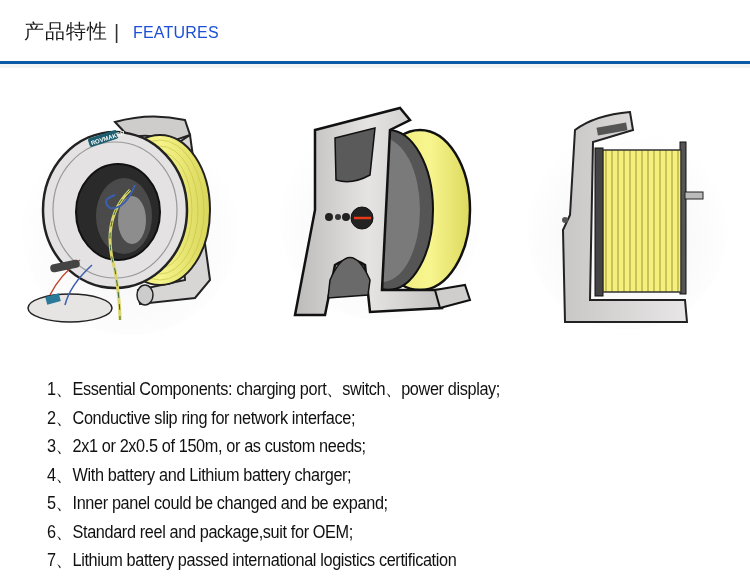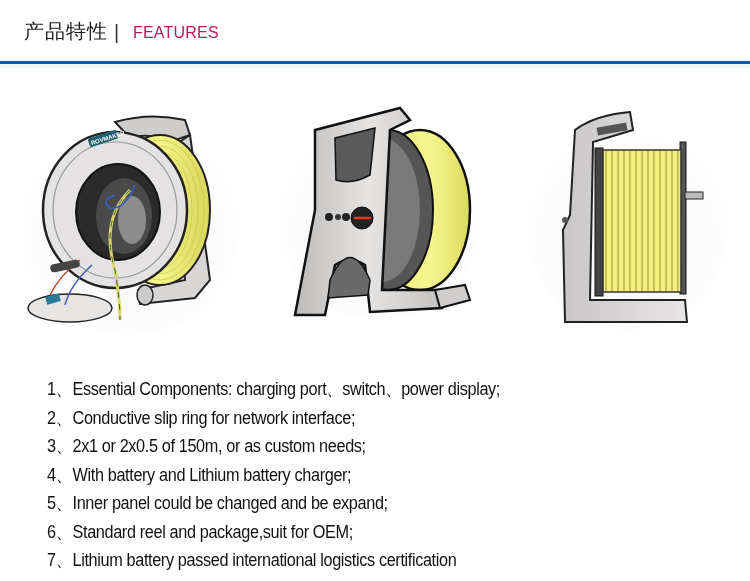--- a/index.html
+++ b/index.html
@@ -37,21 +37,21 @@
       font-size: 20px;
       color: #333;
       line-height: 28px;
     }
     .title-en {
       position: absolute;
       left: 133px;
       top: 22px;
       font-family: "Liberation Sans", sans-serif;
       font-size: 16px;
-      color: #be185d;
+      color: #1d4ed8;
       line-height: 22px;
       letter-spacing: 0.2px;
     }
     .rule {
       position: absolute;
       left: 0; top: 61px;
       width: 750px;
       height: 3px;
       background: #0b5aa6;
     }

